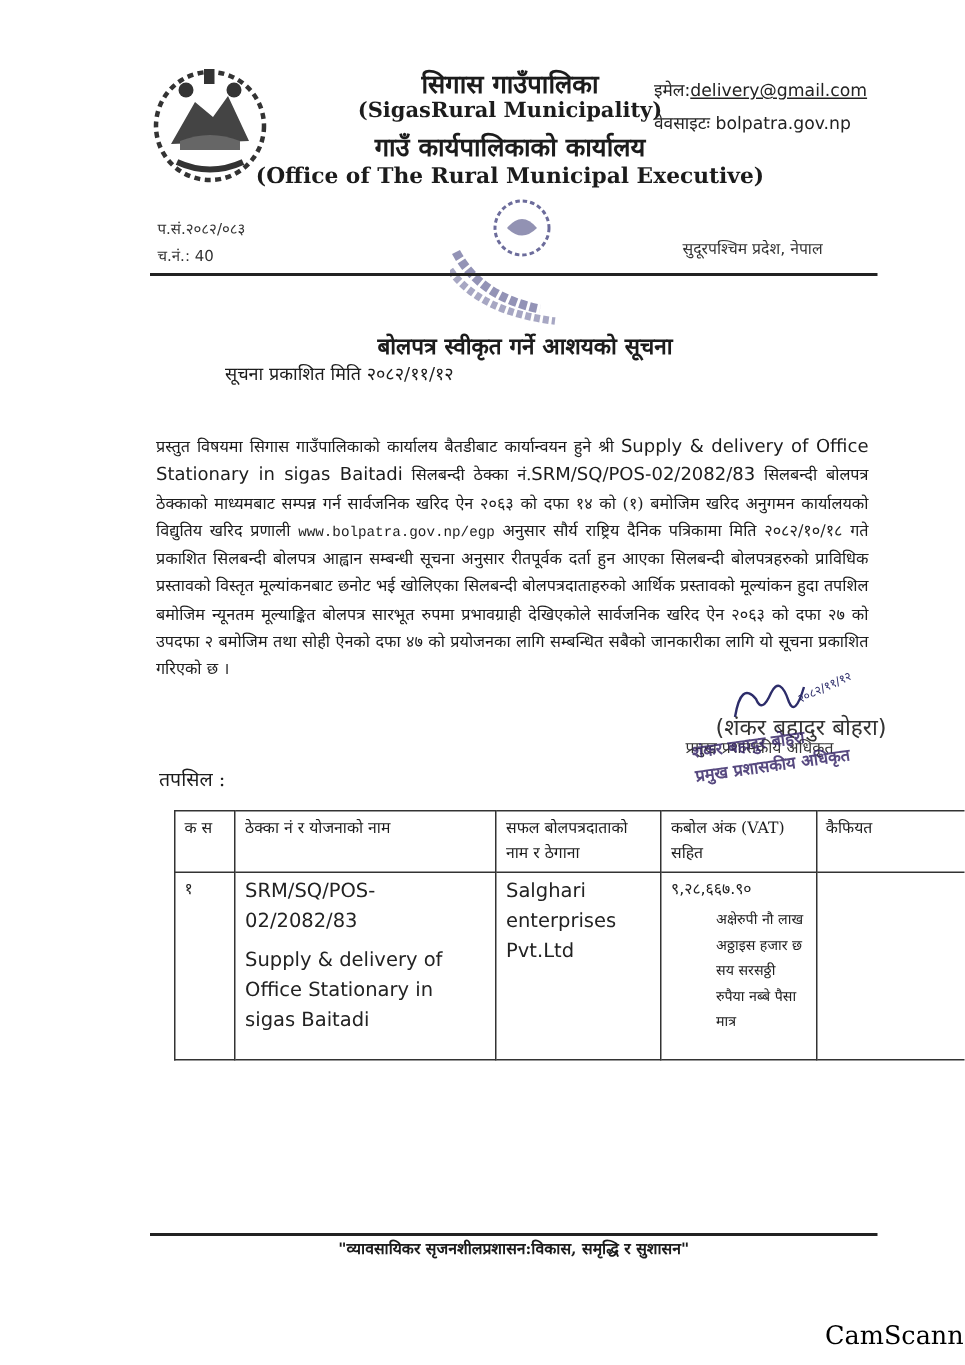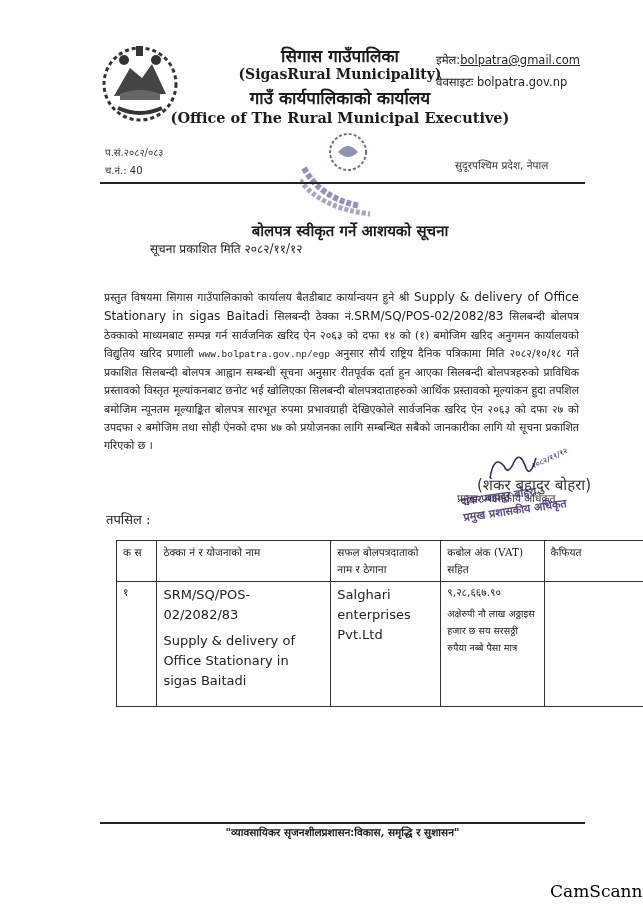--- a/index.html
+++ b/index.html
@@ -45,21 +45,21 @@
   }
   table.details th, table.details td {
     border: 1.3px solid #333; vertical-align: top; text-align: left; padding: 3px 6px;
     font-weight: normal;
   }
   table.details th { height: 30px; line-height: 17px; }
   table.details td { height: 118px; }
   .c1 { width: 23px; } .c2 { width: 142px; } .c3 { width: 85px; } .c4 { width: 79px; } .c5 { width: 80px; }
   .cell-en { font-family: "DejaVu Sans", sans-serif; font-size: 13px; line-height: 20px; color:#222; }
   .amount { font-family: "DejaVu Sans", sans-serif; font-size: 10.5px; }
-  .amount-words { font-size: 9.5px; line-height: 17px; margin-top: 6px; }
+  .amount-words { font-size: 9.5px; line-height: 17px; margin-top: 6px; margin-left: 30px; }
   .rule-bottom { left: 100px; top: 822px; width: 485px; height: 1.5px; }
   .slogan { left: 100px; width: 485px; top: 825px; text-align:center; font-size: 10.5px; font-weight:bold; }
   .cs-badge { left: 524px; top: 930px; width: 22px; height: 22px; background:#404040; border-radius: 4px; color:#fff; font-family:"DejaVu Sans", sans-serif; font-size: 10px; font-weight: bold; text-align:left; line-height: 20px; border-bottom: 3px solid #1ec28b; box-sizing: border-box; }
   .cs-text { left: 550px; top: 881px; font-size: 17px; color:#000000; font-family:"DejaVu Serif", serif; }
 </style>
 </head>
 <body>
 
 <div class="abs logo">
   <svg width="88" height="88" viewBox="0 0 88 88">
@@ -72,21 +72,21 @@
       <circle cx="60" cy="22" r="5" fill="#333"></circle>
   </svg>
 </div>
 
 <div class="abs hdr-center title-np">सिगास गाउँपालिका</div>
 <div class="abs hdr-center title-en">(SigasRural Municipality)</div>
 <div class="abs hdr-center office-np">गाउँ कार्यपालिकाको कार्यालय</div>
 <div class="abs office-en">(Office of The Rural Municipal Executive)</div>
 
 <div class="abs contact email">
-  <span>इमेल:</span><span class="u">bolpatra@gmail.com</span>
+  <span>इमेल:</span><span class="u">delivery@gmail.com</span>
 </div>
 <div class="abs contact web">
   <span>वेवसाइटः</span>
   <span>bolpatra.gov.np</span>
 </div>
 
 <div class="abs ref ref1">प.सं.२०८२/०८३</div>
 <div class="abs ref ref2">च.नं.: 40</div>
 <div class="abs province">सुदूरपश्चिम प्रदेश, नेपाल</div>
 

